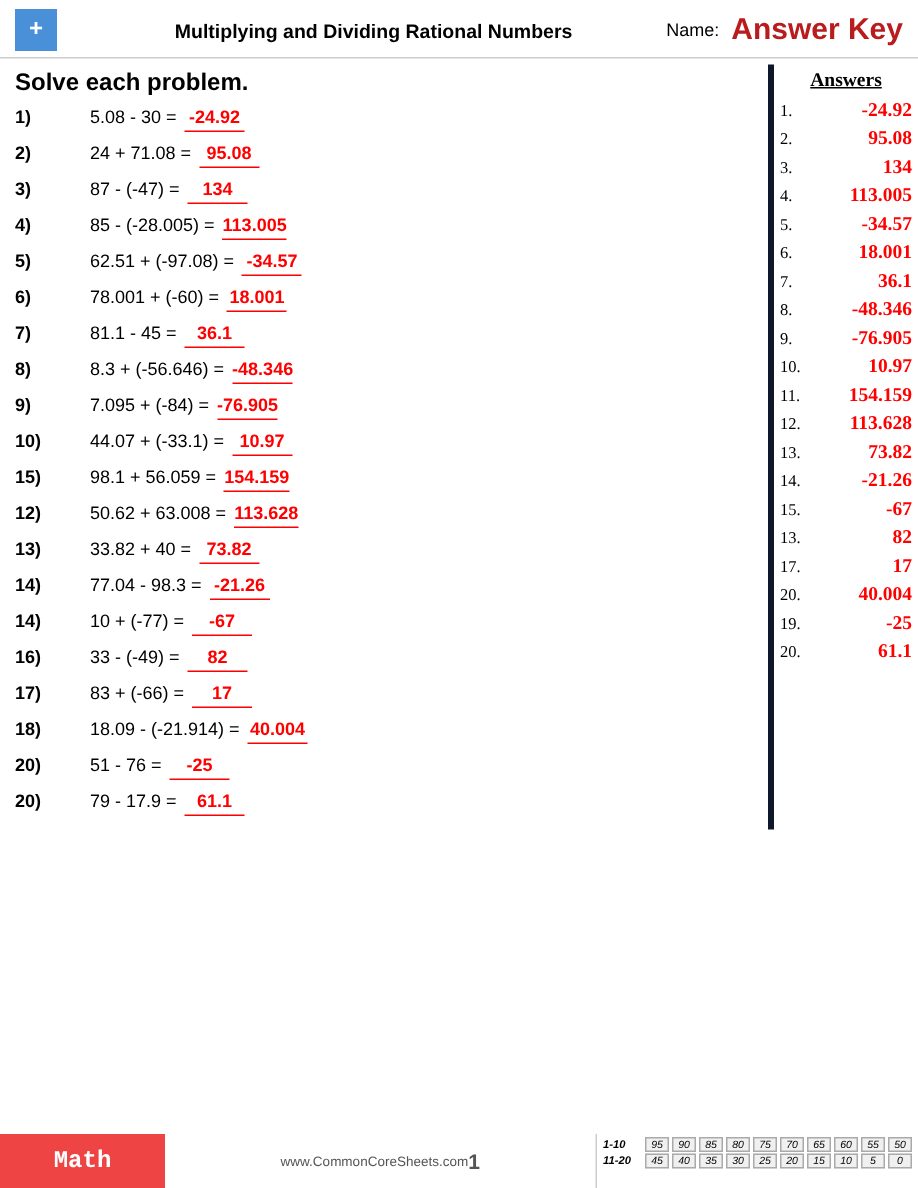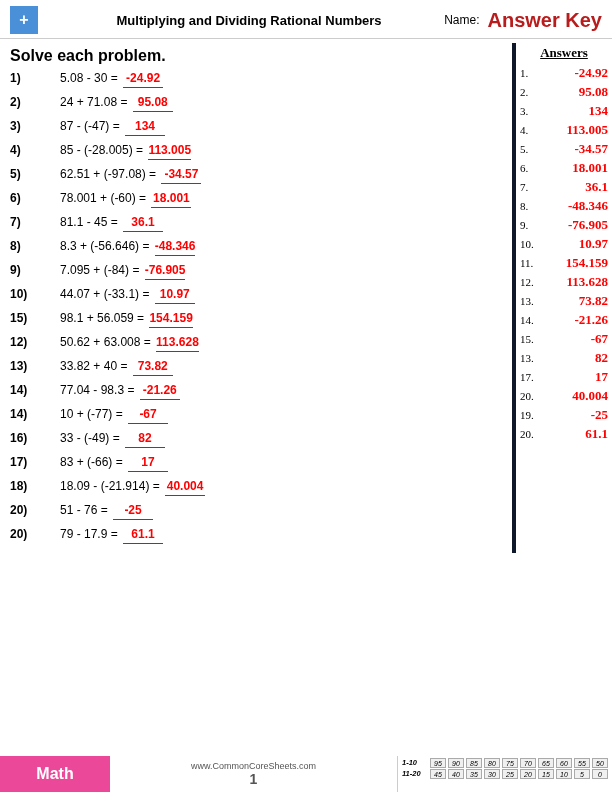--- a/index.html
+++ b/index.html
@@ -136,35 +136,36 @@
       position: absolute;
       bottom: 0;
       left: 0;
       right: 0;
       height: 36px;
       display: flex;
       align-items: stretch;
     }
 
     .footer-math-box {
-      background: #ec4899;
+      background: #ef4444;
       color: white;
       font-weight: bold;
       font-size: 16px;
       display: flex;
       align-items: center;
       justify-content: center;
       padding: 0 20px;
       min-width: 110px;
+      font-family: Liberation Mono, monospace;
     }
 
     .footer-center {
       flex: 1;
       display: flex;
-      flex-direction: column;
+      flex-direction: row;
       align-items: center;
       justify-content: center;
       font-size: 9px;
       color: #555;
     }
 
     .footer-page {
       font-size: 14px;
       font-weight: bold;
     }

